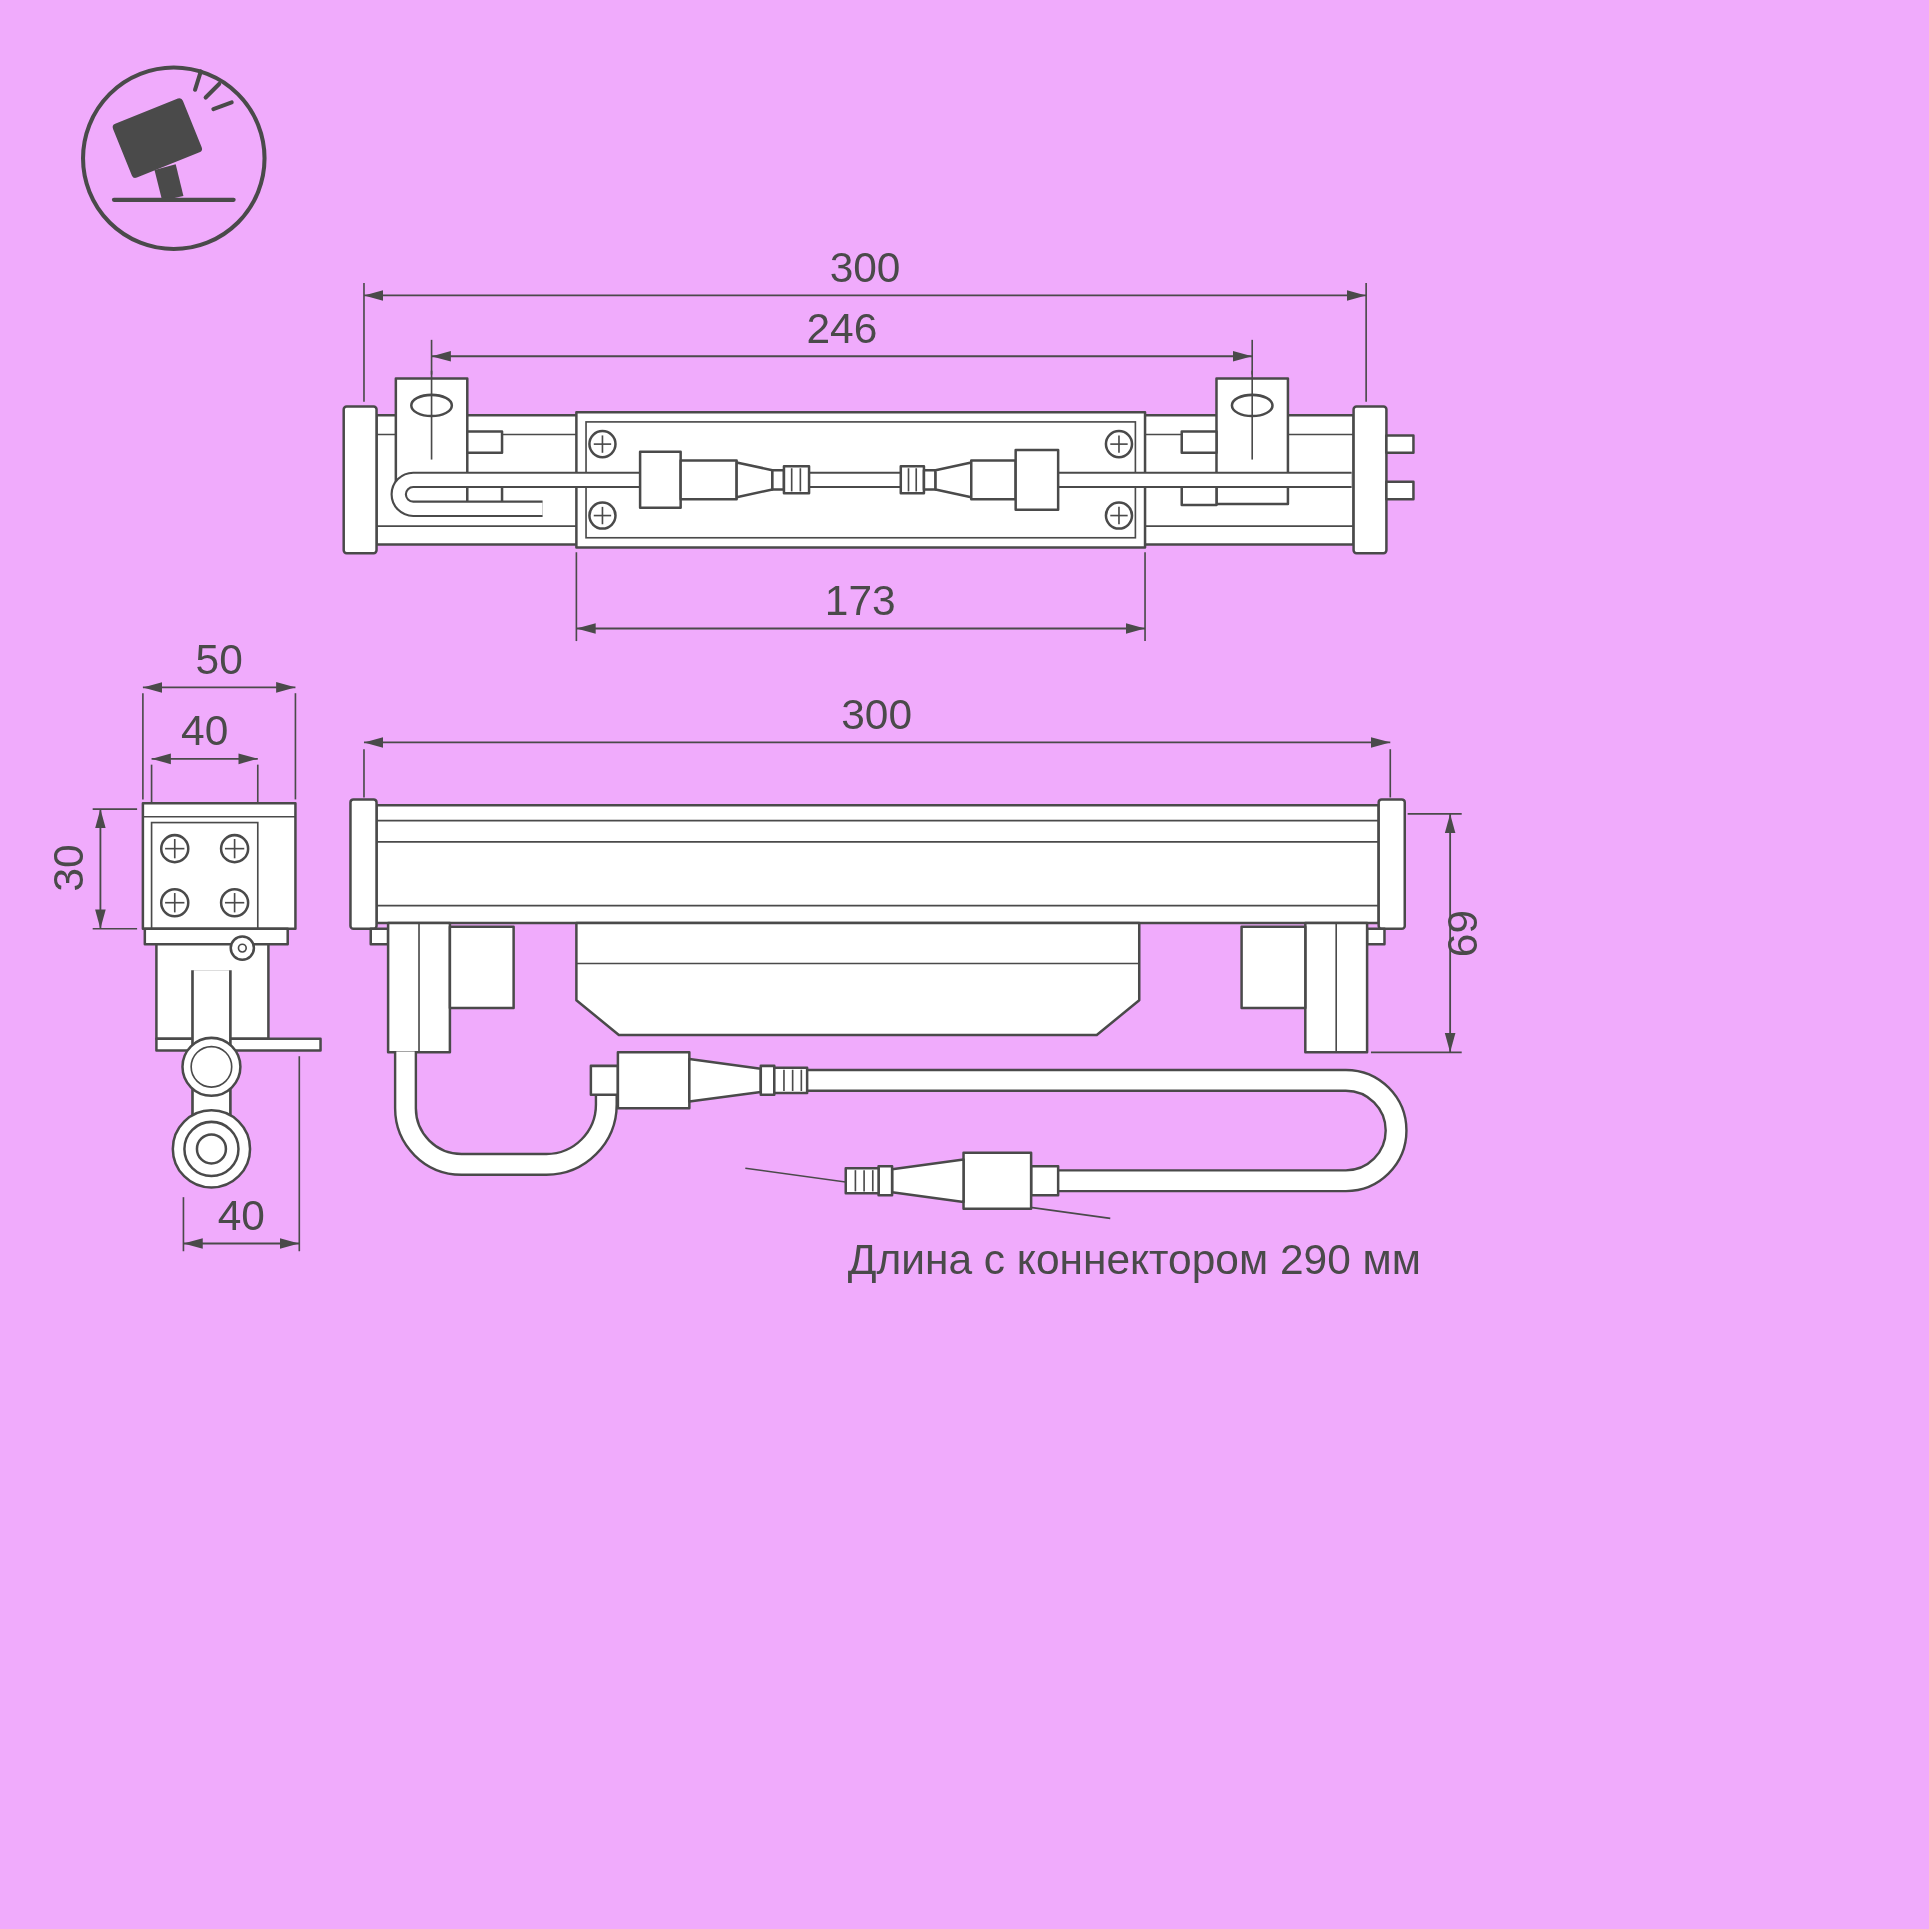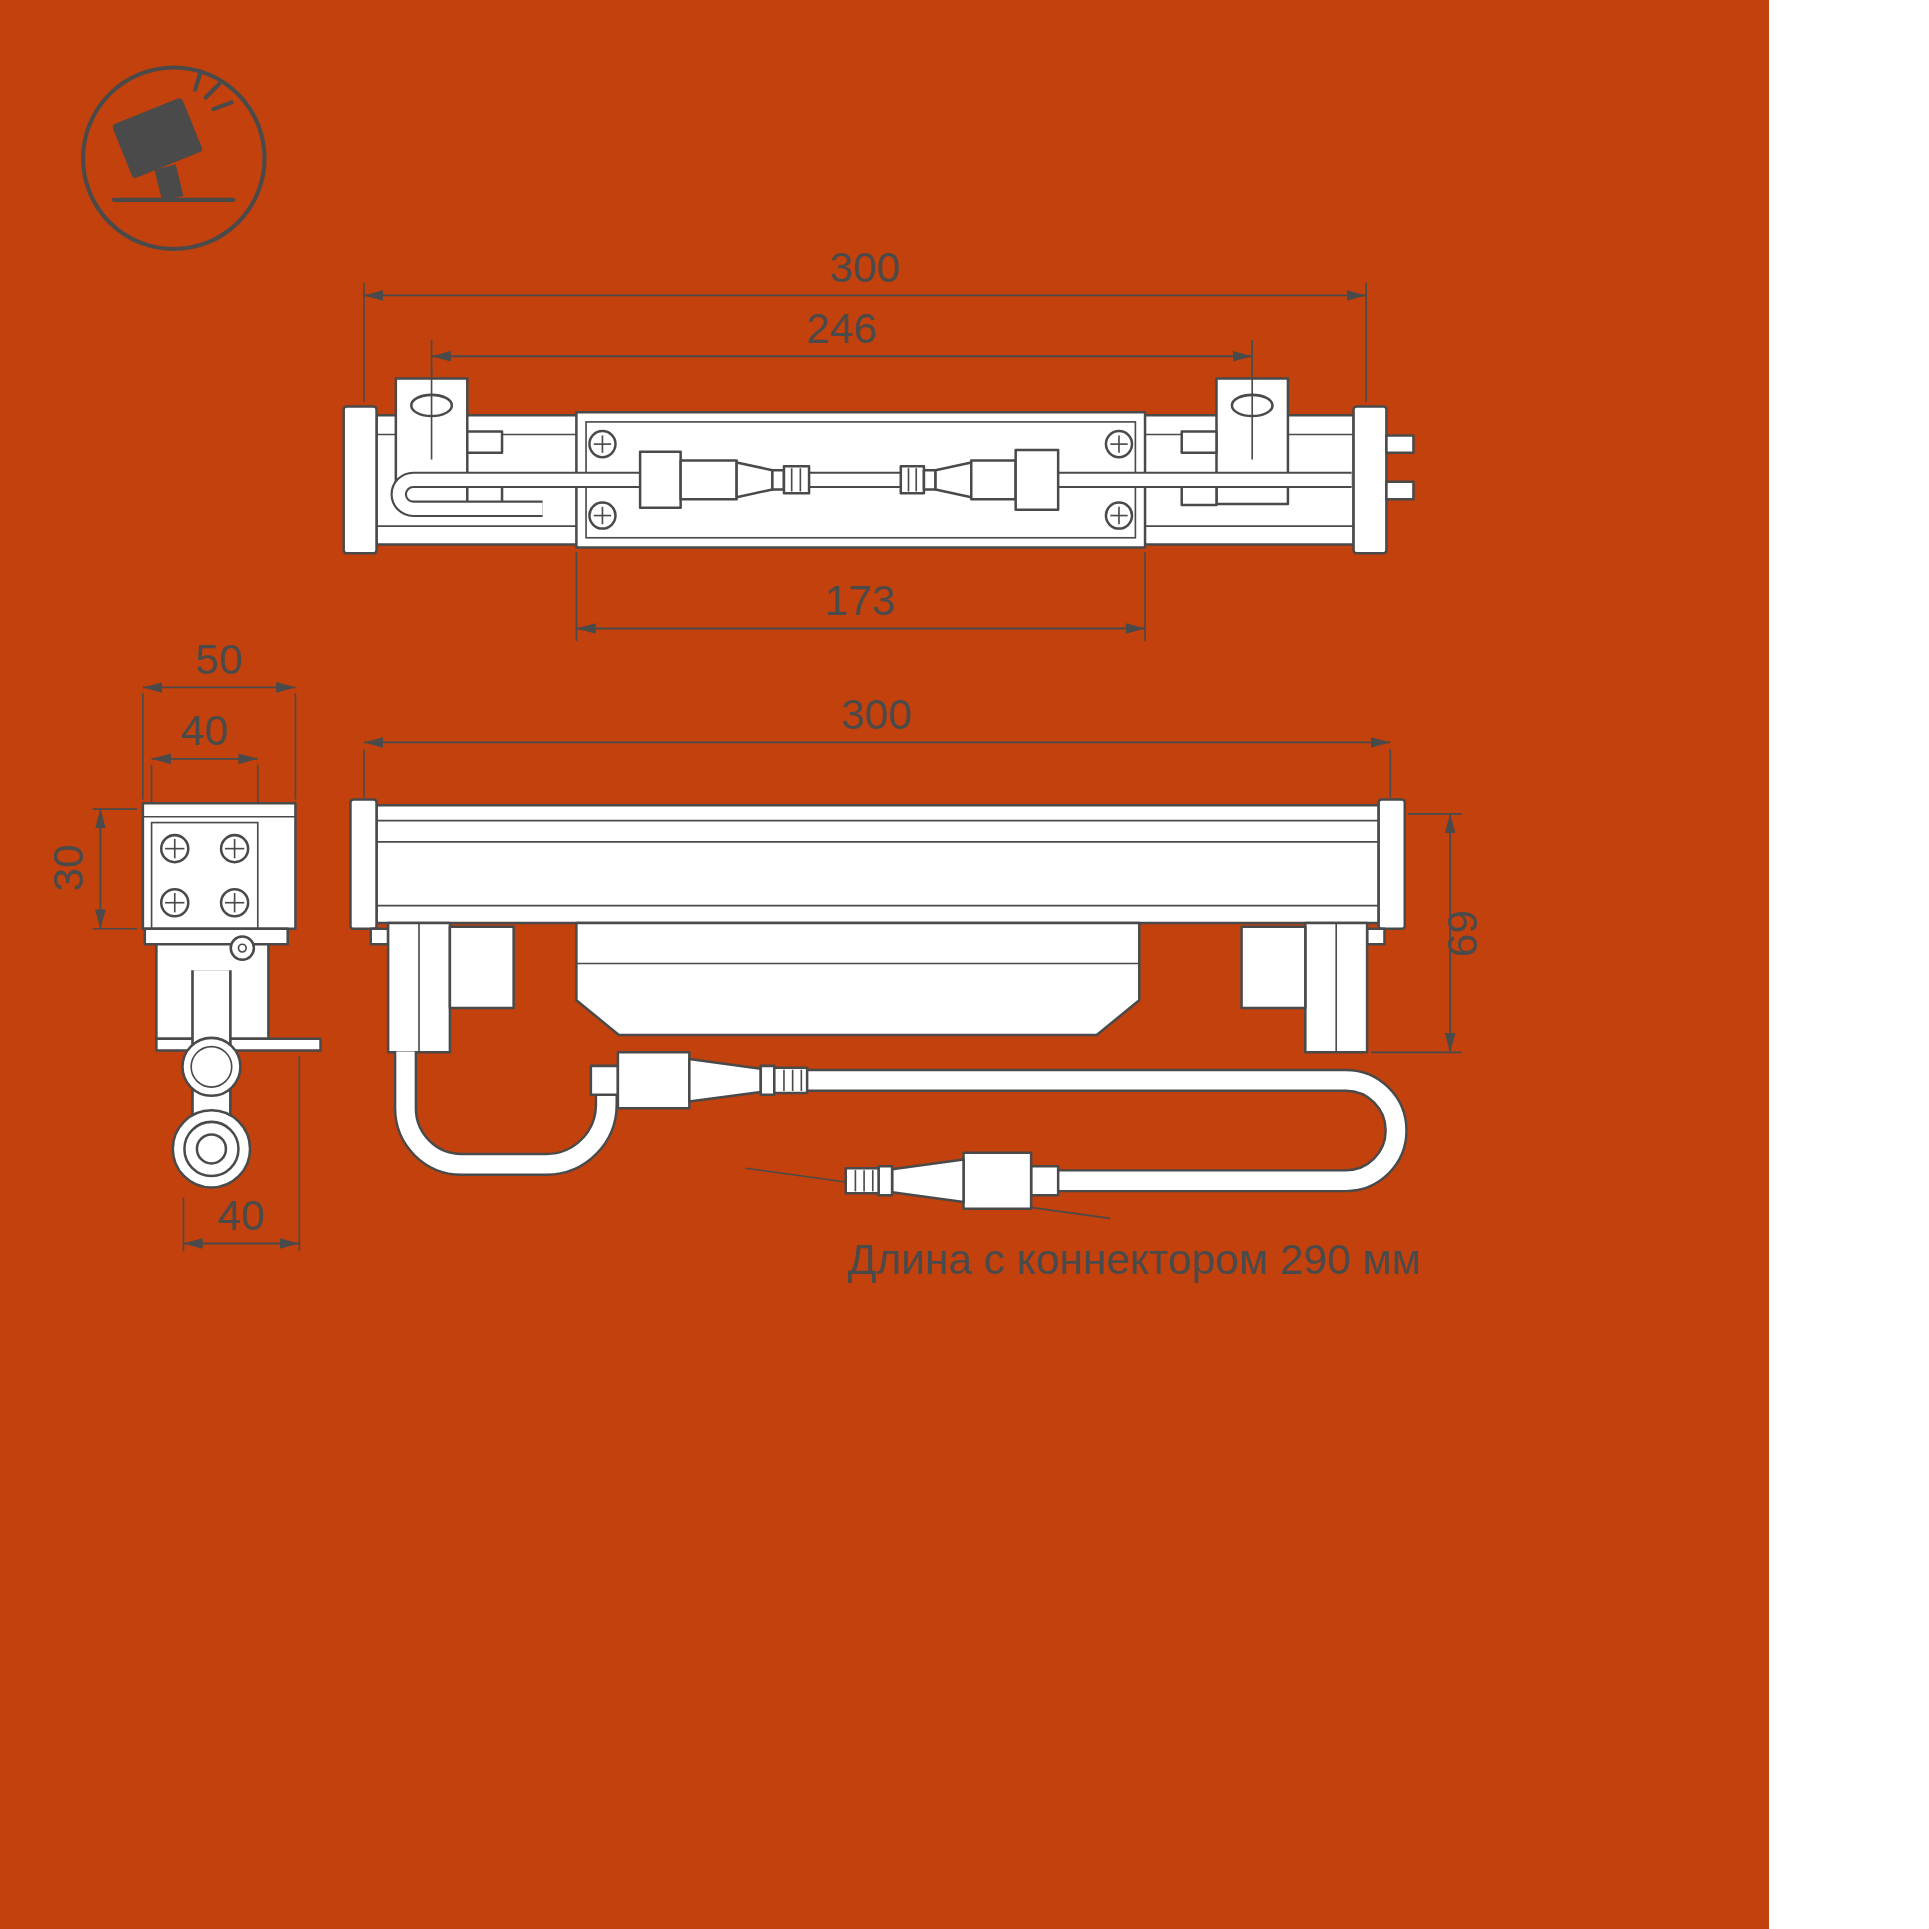--- a/index.html
+++ b/index.html
@@ -1,16 +1,16 @@
 <!DOCTYPE html>
 <html><head>
 <meta charset="utf-8">
 <style>
   html,body{margin:0;padding:0;background:#ffffff;}
-  .stage{width:1769px;height:1929px;background:#c2410c;position:relative;overflow:hidden;}
+  .stage{width:1929px;height:1929px;background:#f0abfc;position:relative;overflow:hidden;}
   svg{display:block;}
   .ln{fill:none;stroke:#4a4a4a;stroke-width:2.6;stroke-linecap:round;stroke-linejoin:round;}
   .lnf{fill:#ffffff;stroke:#4a4a4a;stroke-width:2.6;stroke-linejoin:round;}
   .thin{fill:none;stroke:#4a4a4a;stroke-width:1.7;}
   .dim{fill:none;stroke:#4a4a4a;stroke-width:1.9;}
   .ext{fill:none;stroke:#4a4a4a;stroke-width:1.7;}
   .dimtxt{font-family:"Liberation Sans",sans-serif;font-size:44px;fill:#4a4a4a;}
   .dark{fill:#4a4a4a;stroke:none;}
   .thick{stroke-width:4.2;}
   .tubeO{fill:none;stroke:#4a4a4a;stroke-width:24;}

